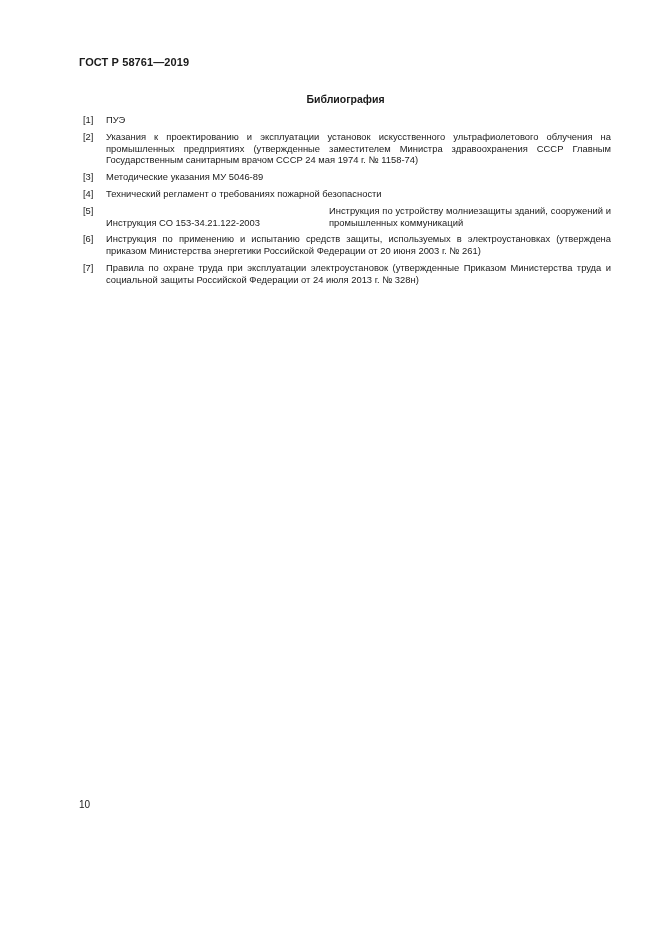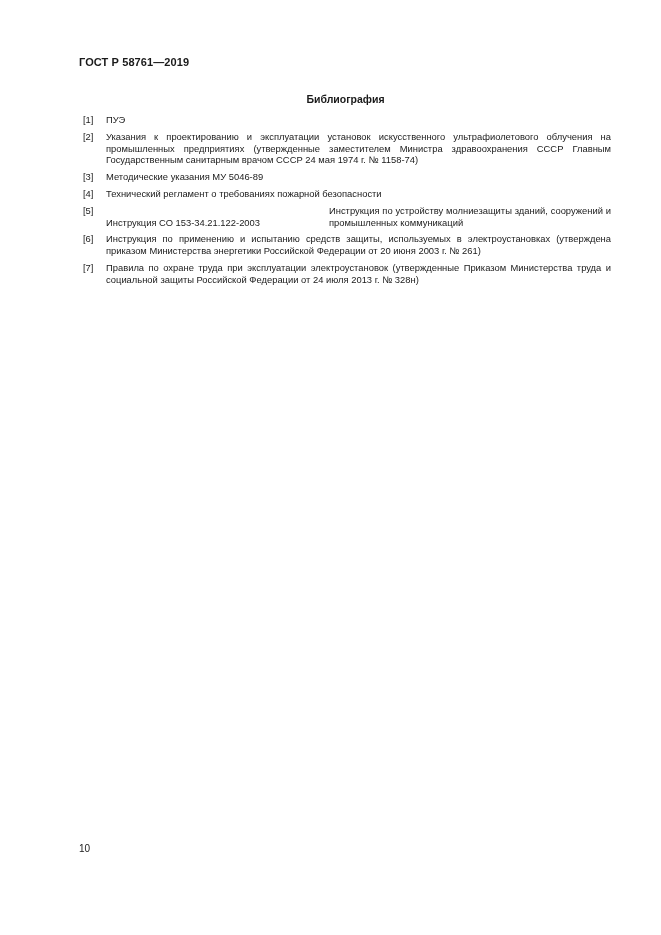--- a/index.html
+++ b/index.html
@@ -8,21 +8,21 @@
     .header { position: absolute; left: 79px; top: 56px; font-size: 11px; font-weight: bold; letter-spacing: 0.1px; }
     .title { position: absolute; left: 0; width: 661px; top: 93px; text-align: center; padding-left: 30px; box-sizing: border-box;
       font-size: 10.5px; font-weight: bold; }
     .biblio { position: absolute; left: 83px; top: 114px; width: 528px; font-size: 9.4px; line-height: 11.8px; }
     .entry { position: relative; display: flex; margin-bottom: 5px; }
     .num { width: 23px; flex: none; }
     .body { flex: 1; text-align: justify; }
     .two { display: flex; flex: 1; align-items: flex-end; }
     .left { width: 211px; flex: none; padding-right: 12px; text-align: justify; }
     .right { flex: 1; text-align: justify; }
-    .pagenum { position: absolute; left: 79px; top: 843px; font-size: 10px; }
+    .pagenum { position: absolute; left: 79px; top: 799px; font-size: 10px; }
   </style>
 </head>
 <body>
 
 <div class="header">ГОСТ Р 58761—2019</div>
 
 <div class="title">Библиография</div>
 
 <div class="biblio">
   <div class="entry">

